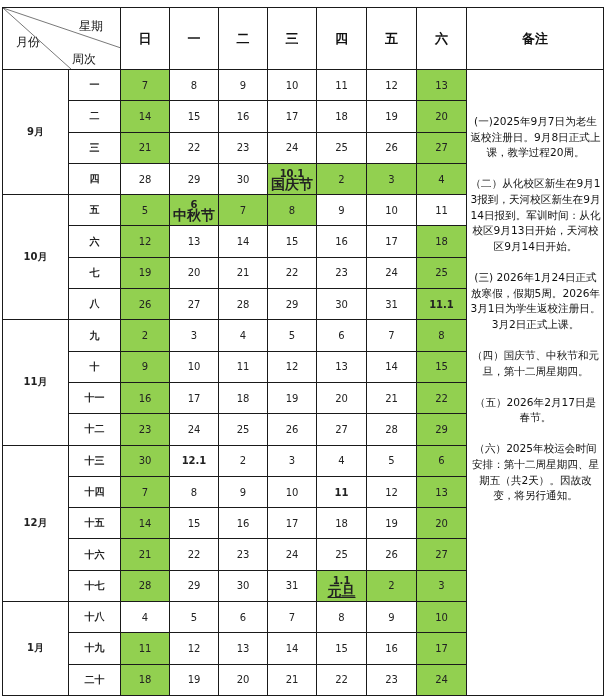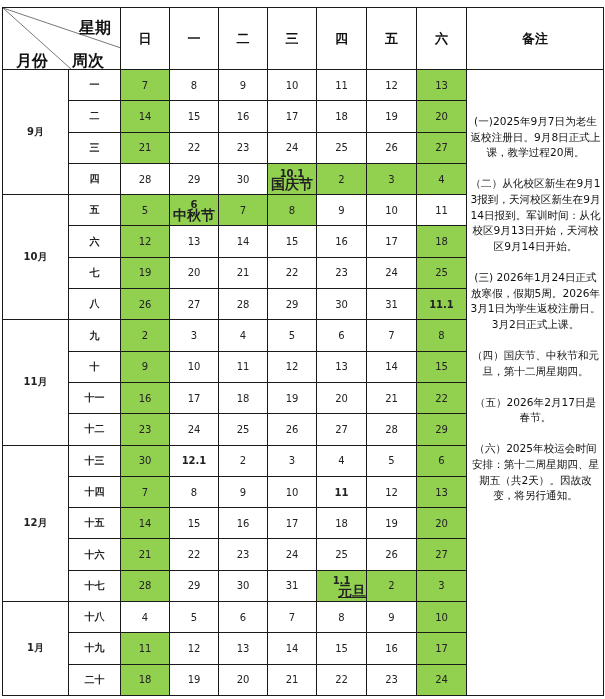--- a/index.html
+++ b/index.html
@@ -9,24 +9,24 @@
   #cal thead th{height:61px;font-size:13px;font-weight:bold;color:#111;}
   #cal tbody td{height:30.3px;}
   .green{background:#92d050;}
   .month{font-weight:bold;font-size:11px;color:#111;}
   .week{font-weight:bold;font-size:13px;color:#111;}
   .bold{font-weight:bold;font-size:11px;color:#111;}
   .bold .sub{display:block;font-size:14px;line-height:11px;}
   .bold .num{display:block;line-height:11px;}
   .corner{position:relative;}
   .corner svg{position:absolute;left:0;top:0;}
-  .corner .lbl{position:absolute;font-size:16px;font-weight:bold;color:#111;}
+  .corner .lbl{position:absolute;font-size:12px;font-weight:normal;color:#111;}
   .remarks{text-align:right;vertical-align:top !important;padding:44px 2px 0 3px !important;font-size:10.6px !important;line-height:15.6px;color:#111 !important;word-break:break-all;}
   .remarks p{margin:0 0 15.6px 0;}
-  .u{text-decoration:underline;text-align:right;}
+  .u{text-decoration:underline;}
 </style>
 </head>
 <body>
 
 <table id="cal">
   <colgroup>
     <col style="width:66px">
       <col style="width:52px">
     <col style="width:49px">
       <col style="width:49px">
@@ -38,21 +38,21 @@
     <col style="width:137px">
   </colgroup>
   <thead>
     <tr>
       <th colspan="2" class="corner">
         <svg width="118" height="61">
           <line x1="0" y1="0" x2="118" y2="40" stroke="#555" stroke-width="0.8"></line>
           <line x1="0" y1="0" x2="68" y2="61" stroke="#555" stroke-width="0.8"></line>
         </svg>
         <span class="lbl" style="left:76px;top:10px">星期</span>
-        <span class="lbl" style="left:13px;top:43px">月份</span>
+        <span class="lbl" style="left:13px;top:26px">月份</span>
         <span class="lbl" style="left:69px;top:43px">周次</span>
       </th>
       <th>日</th>
       <th>一</th>
       <th>二</th>
       <th>三</th>
       <th>四</th>
       <th>五</th>
       <th>六</th>
       <th>备注</th>

